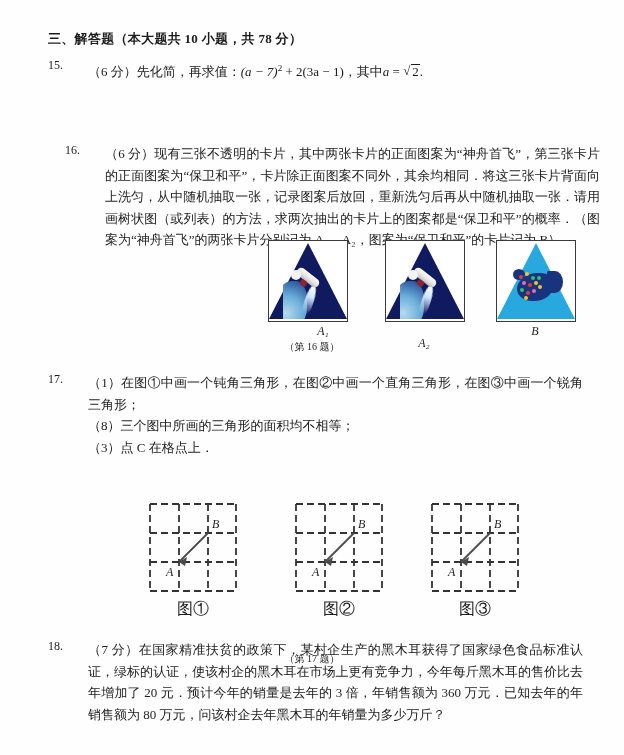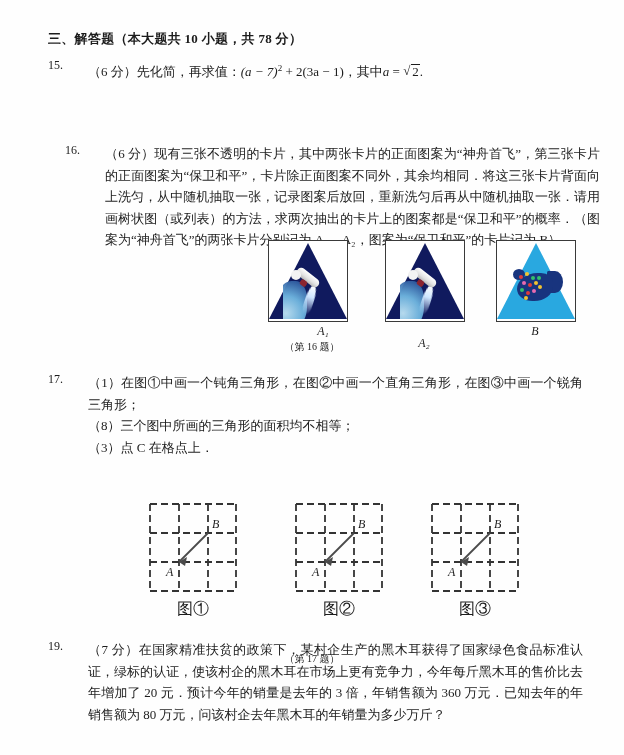--- a/index.html
+++ b/index.html
@@ -375,19 +375,19 @@
     </div>
 
     <div class="grid-caption gc1">图①</div>
     <div class="grid-caption gc2">图②</div>
     <div class="grid-caption gc3">图③</div>
   </div>
 
   <div class="fig-caption" style="top:652px;">（第 17 题）</div>
 
   <div class="prob" style="top:639px;">
-    <span class="prob-num">19.</span>
+    <span class="prob-num">18.</span>
     <div class="prob-body">
       <p class="indent-none">（7 分）在国家精准扶贫的政策下，某村企生产的黑木耳获得了国家绿色食品标准认证，绿标的认证，使该村企的黑木耳在市场上更有竞争力，今年每斤黑木耳的售价比去年增加了 20 元．预计今年的销量是去年的 3 倍，年销售额为 360 万元．已知去年的年销售额为 80 万元，问该村企去年黑木耳的年销量为多少万斤？</p>
     </div>
   </div>
 
 </div>
 
 </body></html>

